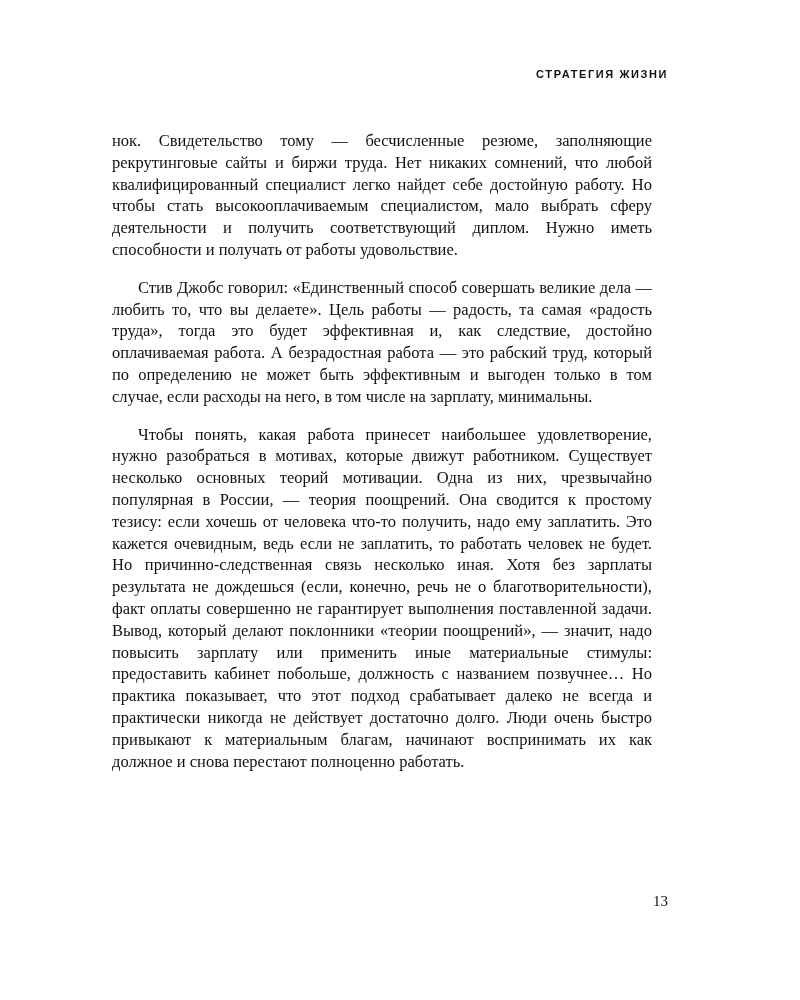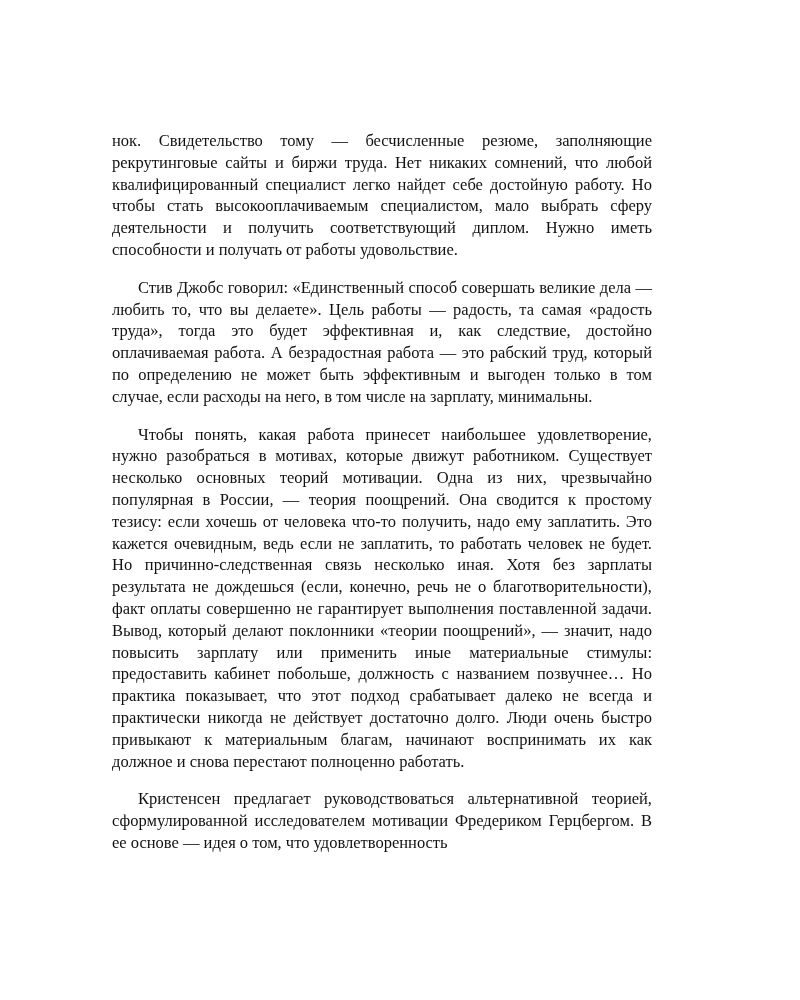--- a/index.html
+++ b/index.html
@@ -56,22 +56,25 @@
     font-family: "Liberation Serif", serif;
     font-size: 15px;
     color: #111111;
   }
 </style>
 </head>
 <body>
 
 <div class="page">
 
+  <header class="running-head">
+    <span>СТРАТЕГИЯ ЖИЗНИ</span>
+  </header>
 
   <main class="body-text">
     <p class="para no-indent">нок. Свидетельство тому — бесчисленные резюме, заполняющие рекрутинговые сайты и биржи труда. Нет никаких сомнений, что любой квалифицированный специалист легко найдет себе достойную работу. Но чтобы стать высокооплачиваемым специалистом, мало выбрать сферу деятельности и получить соответствующий диплом. Нужно иметь способности и получать от работы удовольствие.</p>
     <p class="para indent">Стив Джобс говорил: «Единственный способ совершать великие дела — любить то, что вы делаете». Цель работы — радость, та самая «радость труда», тогда это будет эффективная и, как следствие, достойно оплачиваемая работа. А безрадостная работа — это рабский труд, который по определению не может быть эффективным и выгоден только в том случае, если расходы на него, в том числе на зарплату, минимальны.</p>
     <p class="para indent">Чтобы понять, какая работа принесет наибольшее удовлетворение, нужно разобраться в мотивах, которые движут работником. Существует несколько основных теорий мотивации. Одна из них, чрезвычайно популярная в России, — теория поощрений. Она сводится к простому тезису: если хочешь от человека что-то получить, надо ему заплатить. Это кажется очевидным, ведь если не заплатить, то работать человек не будет. Но причинно-следственная связь несколько иная. Хотя без зарплаты результата не дождешься (если, конечно, речь не о благотворительности), факт оплаты совершенно не гарантирует выполнения поставленной задачи. Вывод, который делают поклонники «теории поощрений», — значит, надо повысить зарплату или применить иные материальные стимулы: предоставить кабинет побольше, должность с названием позвучнее… Но практика показывает, что этот подход срабатывает далеко не всегда и практически никогда не действует достаточно долго. Люди очень быстро привыкают к материальным благам, начинают воспринимать их как должное и снова перестают полноценно работать.</p>
-    <p class="para indent">Кристенсен предлагает руководствоваться альтернативной теорией, сформулированной исследователем мотивации Фредериком Герцбергом. В ее основе — идея о том, что удовлетворенность</p>
   </main>
 
+  <footer class="folio">13</footer>
 
 </div>
 
 </body></html>

